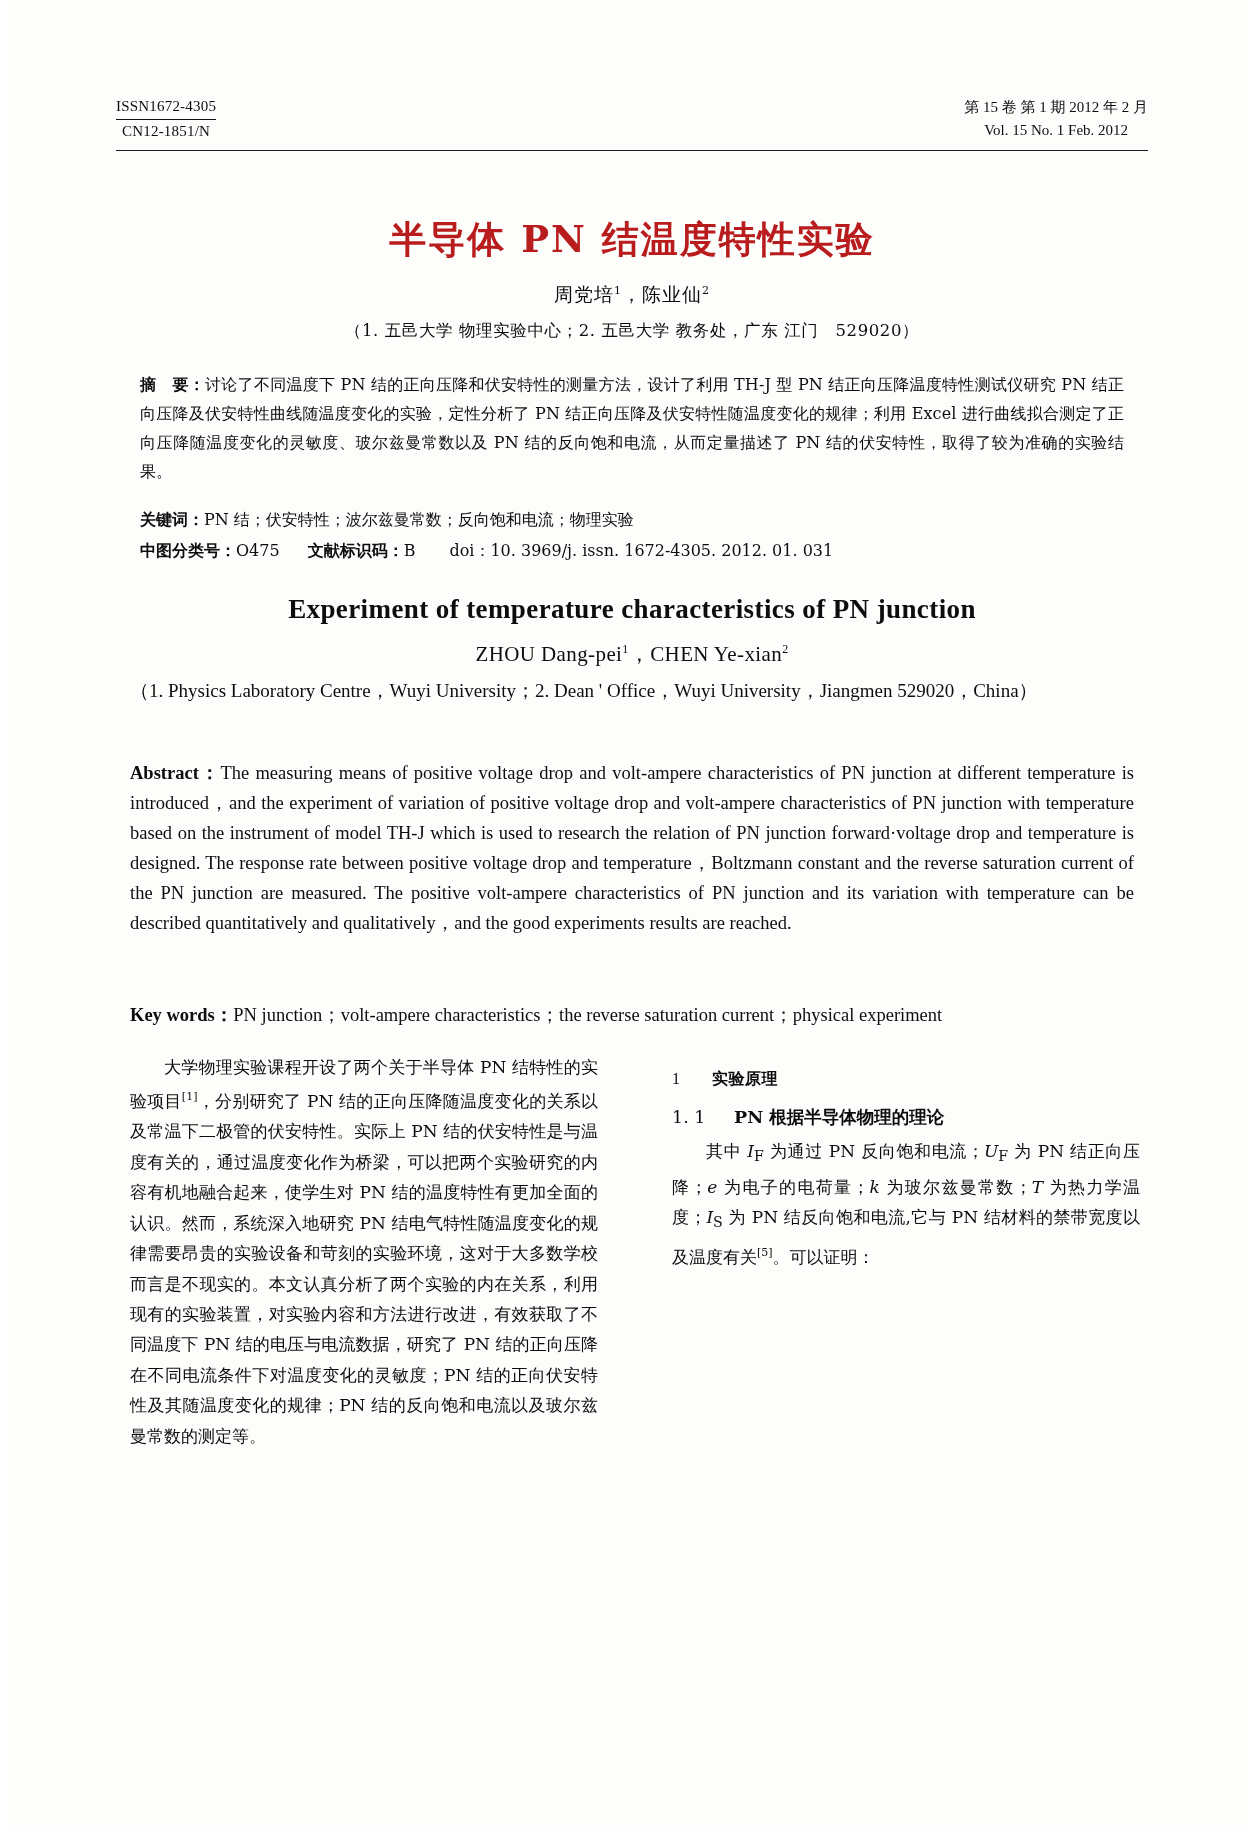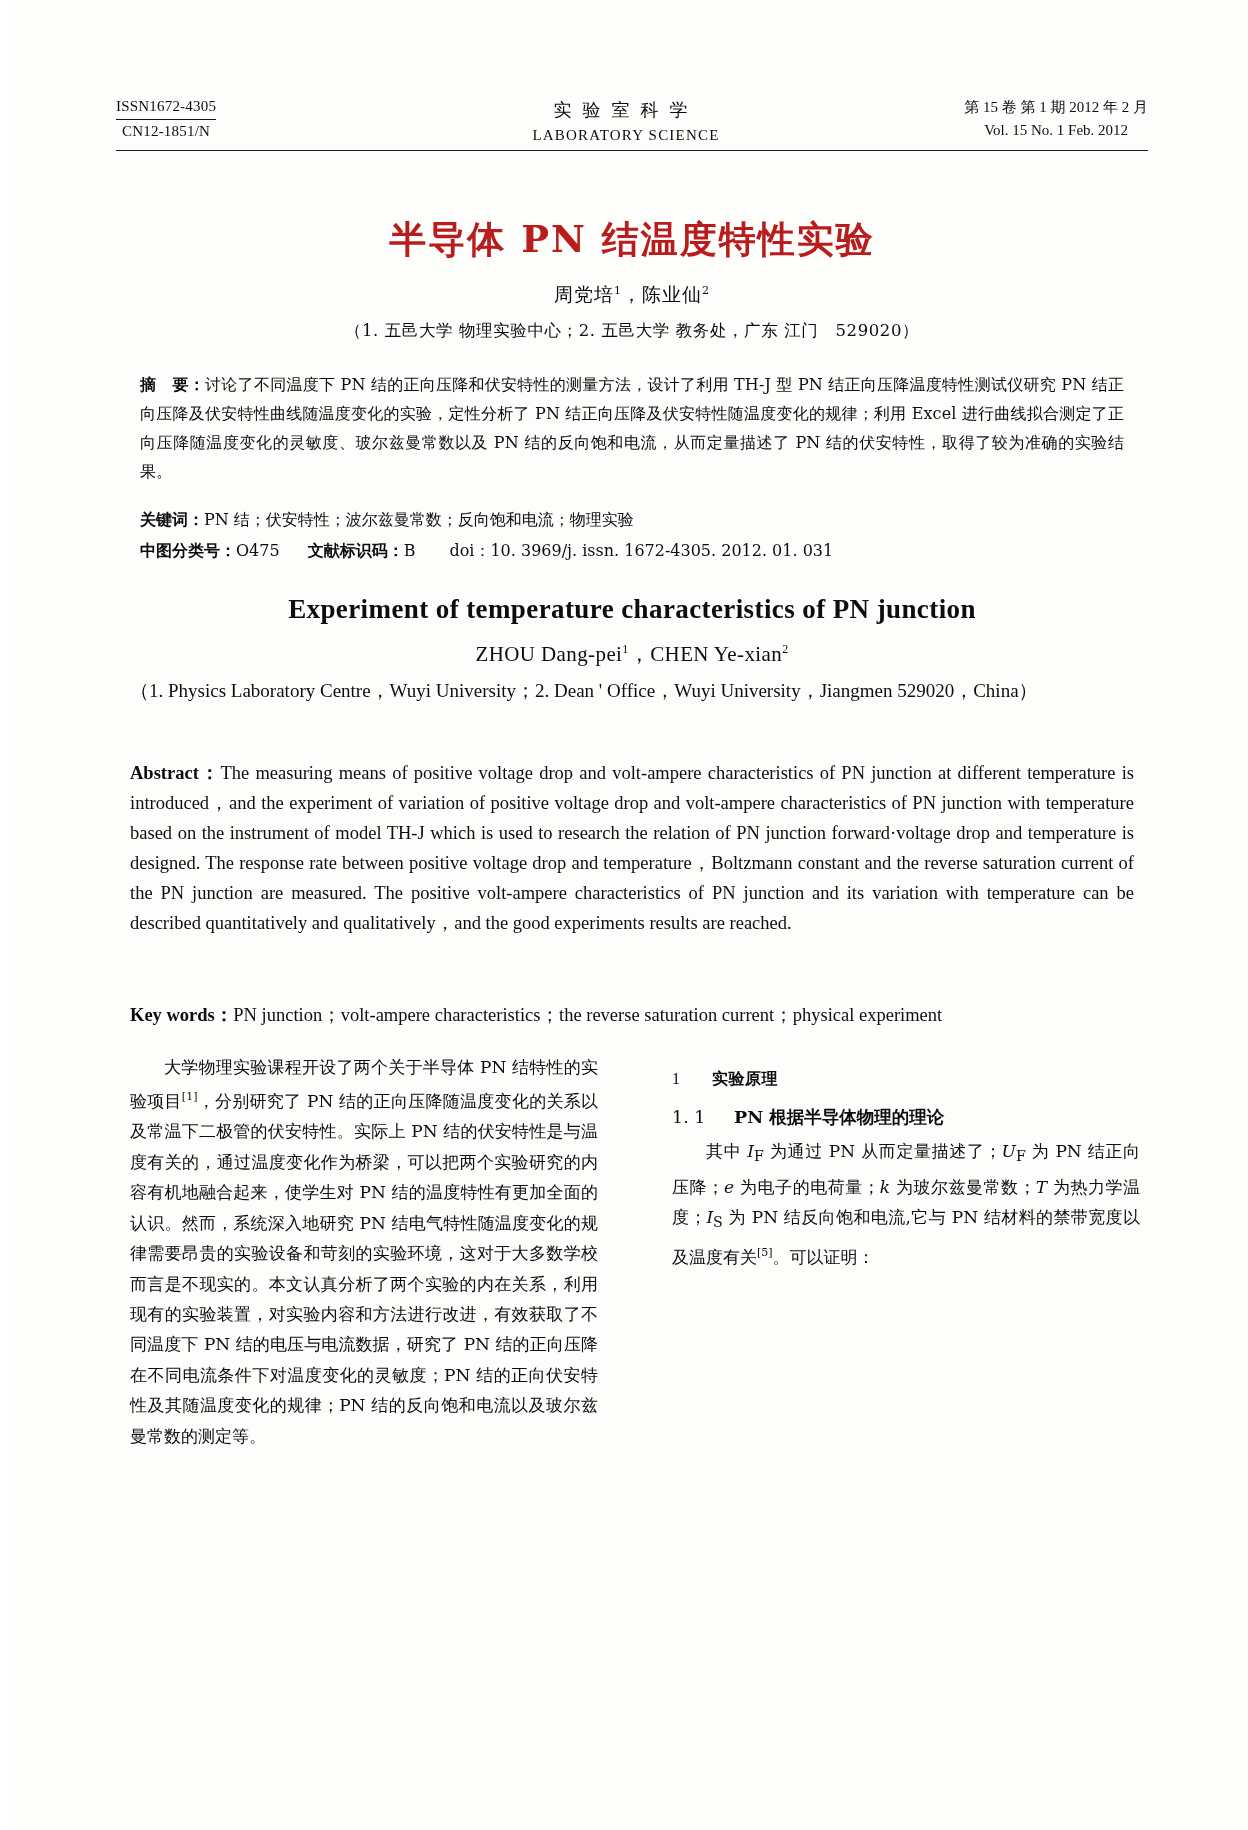--- a/index.html
+++ b/index.html
@@ -316,24 +316,20 @@
 <body>
 
 <div class="page">
   <div class="inner">
 
     <div class="masthead">
       <div class="mast-left">
         <span class="issn">ISSN1672-4305</span>
         <span class="cn">CN12-1851/N</span>
       </div>
-      <div class="mast-center">
-        <span class="cn-name">实验室科学</span>
-        <span class="en-name">LABORATORY  SCIENCE</span>
-      </div>
       <div class="mast-right">
         <span>第 15 卷  第 1 期  2012 年 2 月</span>
         <span>Vol. 15    No. 1    Feb. 2012</span>
       </div>
     </div>
     <div class="mast-rule"></div>
 
     <h1 class="cn-title">半导体 PN 结温度特性实验</h1>
 
     <div class="cn-authors">
@@ -381,19 +377,19 @@
         <h2 class="sec">
           <span class="num">1</span><span>实验原理</span>
         </h2>
 
         <h3 class="subsec">
           <span class="num">1. 1</span><span>PN 根据半导体物理的理论</span>
         </h3>
 
 
 
-        <p><span>其中 </span><i>I</i><sub>F</sub><span> 为通过 PN 从而定量描述了；</span><i>U</i><sub>F</sub><span> 为 PN 结正向压降；</span><i>e</i><span> 为电子的电荷量；</span><i>k</i><span> 为玻尔兹曼常数；</span><i>T</i><span> 为热力学温度；</span><i>I</i><sub>S</sub><span> 为 PN 结反向饱和电流,它与 PN 结材料的禁带宽度以及温度有关</span><sup>[5]</sup><span>。可以证明：</span></p>
+        <p><span>其中 </span><i>I</i><sub>F</sub><span> 为通过 PN 反向饱和电流；</span><i>U</i><sub>F</sub><span> 为 PN 结正向压降；</span><i>e</i><span> 为电子的电荷量；</span><i>k</i><span> 为玻尔兹曼常数；</span><i>T</i><span> 为热力学温度；</span><i>I</i><sub>S</sub><span> 为 PN 结反向饱和电流,它与 PN 结材料的禁带宽度以及温度有关</span><sup>[5]</sup><span>。可以证明：</span></p>
       </div>
 
     </div>
 
   </div>
 </div>
 
 </body></html>

